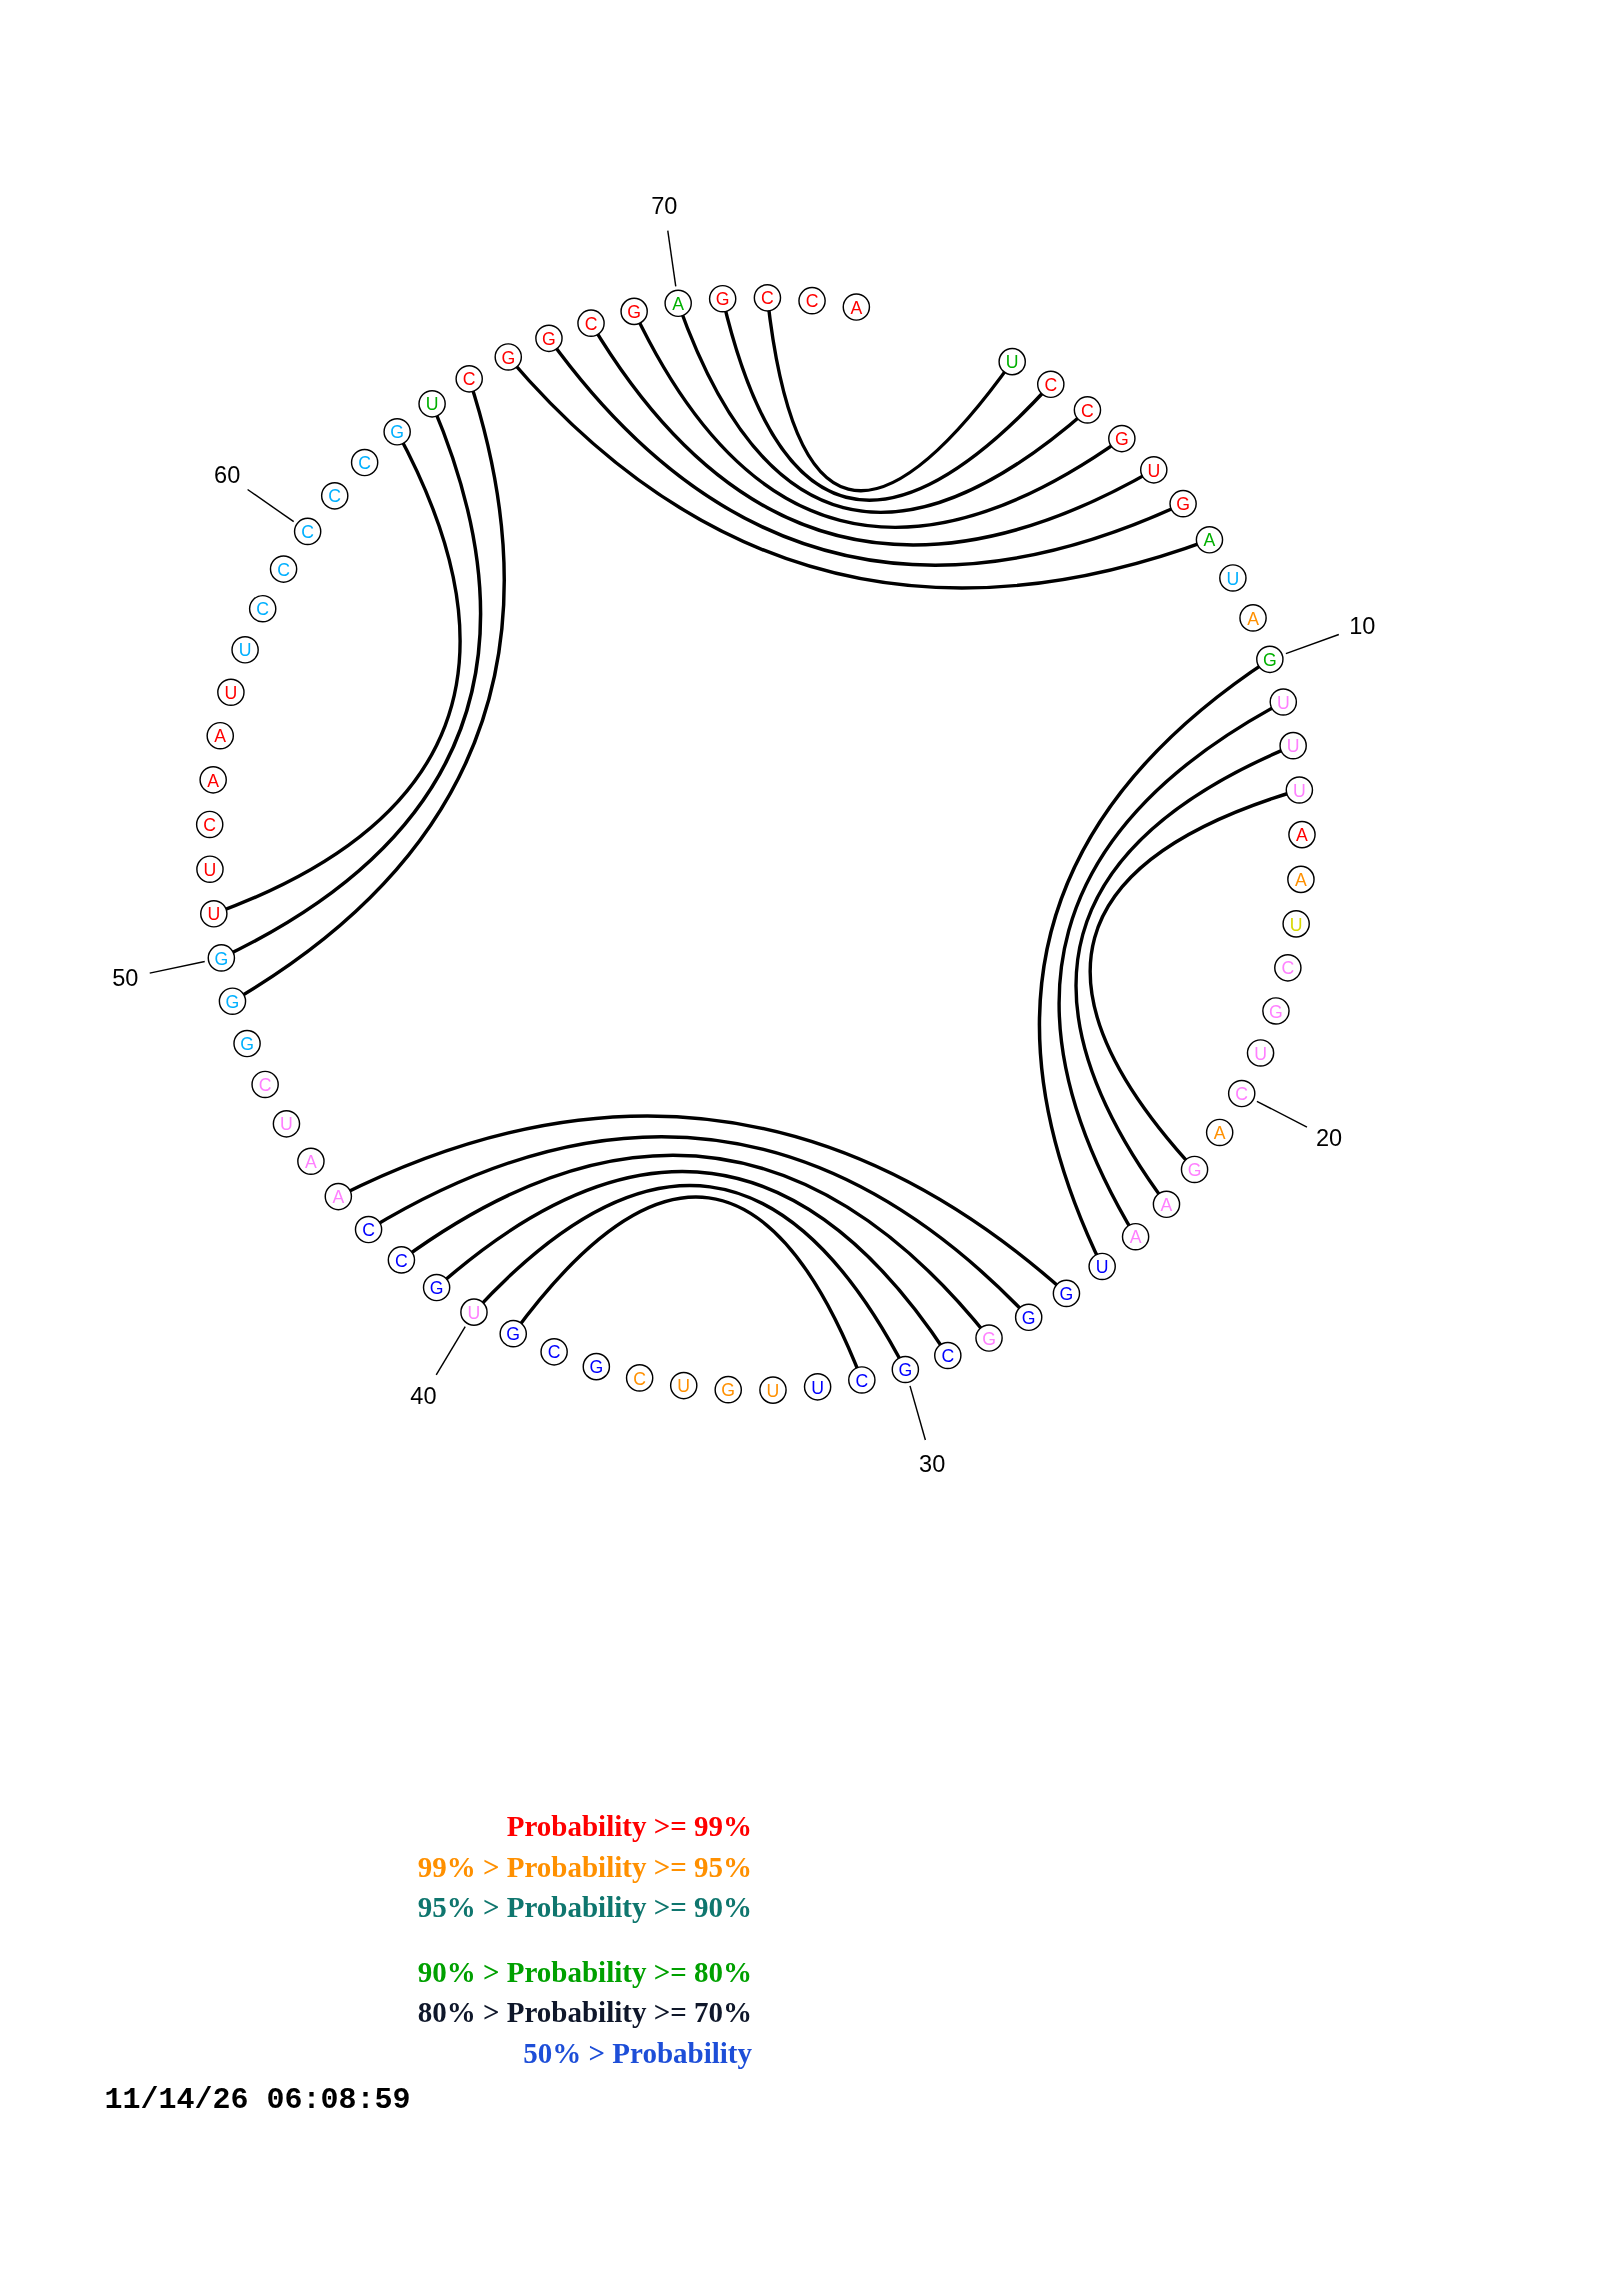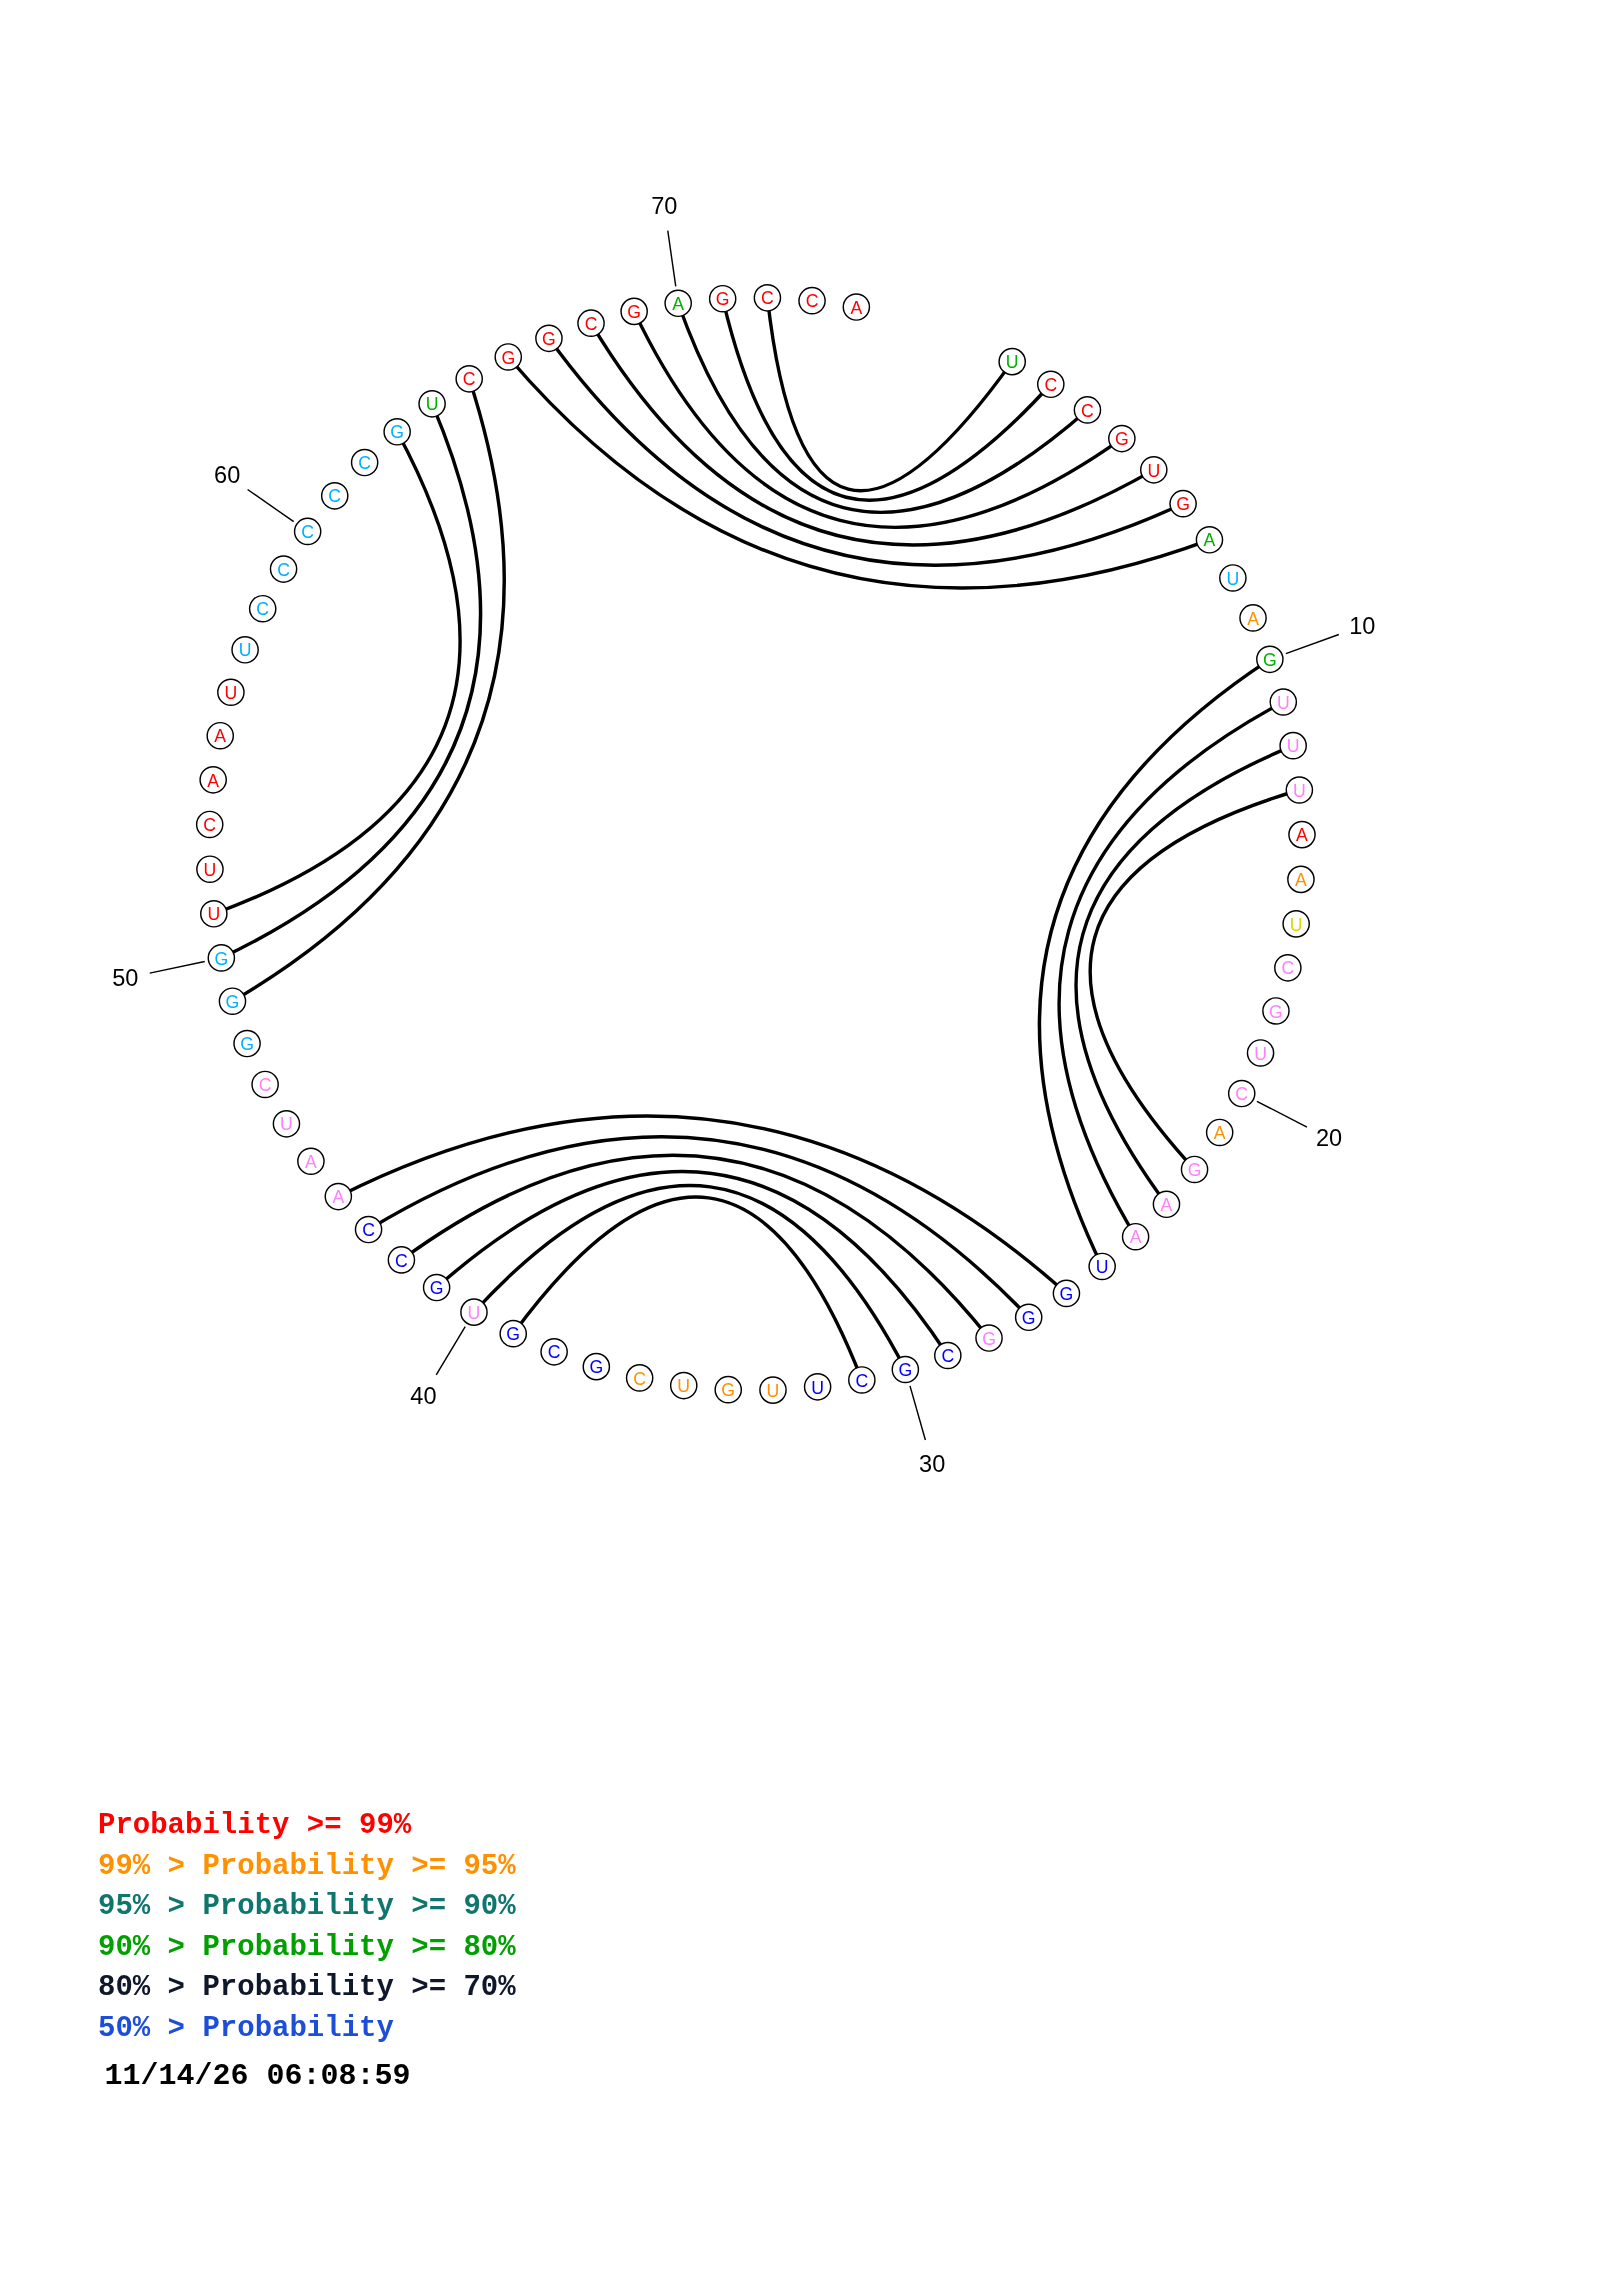--- a/index.html
+++ b/index.html
@@ -53,25 +53,26 @@
     fill: none;
     stroke-linecap: round;
   }
   #legend {
     position: absolute;
     left: 98px;
     top: 1806px;
     width: 785px;
   }
   .legend-row {
-    font-family: Liberation Mono, monospace;
+    font-family: Liberation Serif, serif;
     font-size: 29px;
     font-weight: bold;
     line-height: 1.40;
     white-space: pre;
+    text-align: right;
     width: 654px;
   }
   #timestamp {
     font-family: "Liberation Mono", monospace;
     font-size: 30px;
     font-weight: bold;
     color: #000000;
     white-space: pre;
     margin-top: 9.2px;
     margin-left: 6.5px;
@@ -421,19 +422,19 @@
         <text x="1015.2" y="315.0" class="index-label">70</text>
       </g>
   </svg>
 </div>
 
 <div id="legend">
   <div id="legend-rows">
       <div class="legend-row" style="color: rgb(255, 0, 0);">Probability &gt;= 99%</div>
       <div class="legend-row" style="color: rgb(255, 144, 0);">99% &gt; Probability &gt;= 95%</div>
       <div class="legend-row" style="color: #0f766e;">95% &gt; Probability &gt;= 90%</div>
-      <div class="legend-row" style="color: rgb(0, 160, 0);">90% &gt; Probability &gt;= 80%</div>
+      <div class="legend-row" style="color: rgb(0, 160, 0); margin-top: 24px;">90% &gt; Probability &gt;= 80%</div>
       <div class="legend-row" style="color: #0f172a;">80% &gt; Probability &gt;= 70%</div>
       <div class="legend-row" style="color: #1d4ed8;">50% &gt; Probability</div>
     </div>
   <div id="timestamp">11/14/26 06:08:59</div>
 </div>
 
 
 </body></html>

